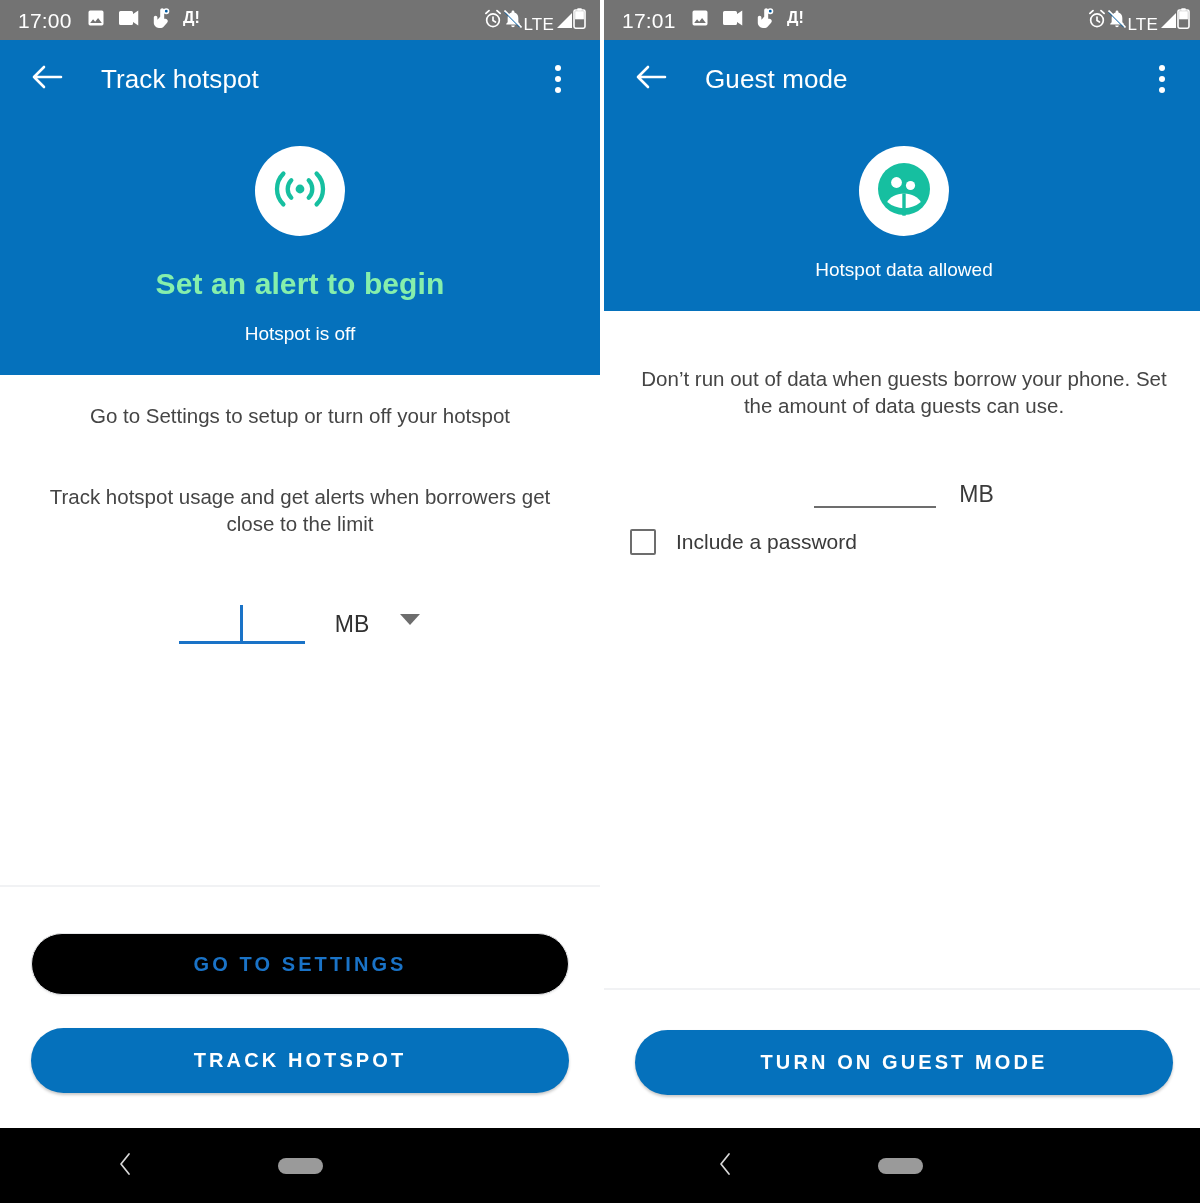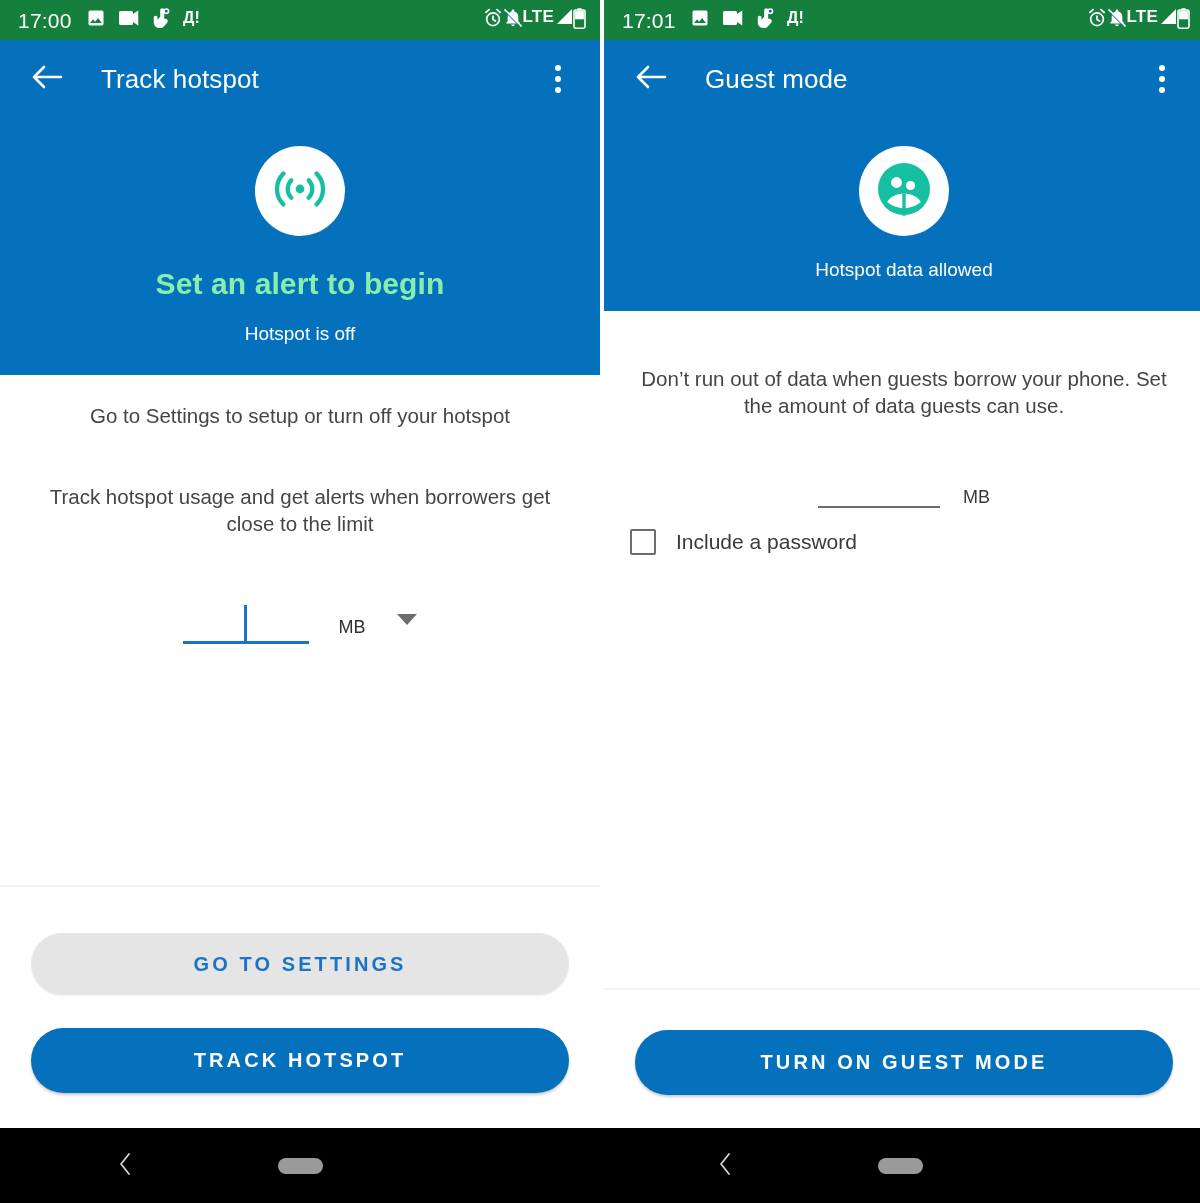--- a/index.html
+++ b/index.html
@@ -27,21 +27,21 @@
     background: #ffffff;
     overflow: hidden;
   }
   #panel-left  { left: 0; }
   #panel-right { left: 604px; }
 
   
   .status-bar {
     position: relative;
     height: 40px;
-    background: #15803d;
+    background: #737373;
     color: #ffffff;
     display: flex;
     align-items: center;
     padding: 0 14px 0 18px;
   }
   .status-clock {
     font-size: 21px;
     font-weight: 400;
     letter-spacing: 0.2px;
     line-height: 1;
@@ -49,22 +49,21 @@
     white-space: nowrap;
   }
   .status-left-icons {
     display: flex;
     align-items: center;
     gap: 13px;
   }
   .status-spacer { flex: 1; }
   .status-right-icons {
     display: flex;
-    align-items: flex-start;
-    font-weight: bold;
+    align-items: flex-end;
   }
   .sicon { display: block; }
   .lte-text {
     font-size: 17px;
     letter-spacing: 0.2px;
     line-height: 1;
   }
 
   
   .app-bar {
@@ -176,21 +175,21 @@
     left: 0; right: 0; bottom: 0;
     height: 3px;
     background: #1a73c7;
   }
   .amount-input.unfocused { width: 122px; height: 32px; }
   .amount-input.unfocused .underline {
     height: 2px;
     background: #6d6d6d;
   }
   .unit-label {
-    font-size: 18px;
+    font-size: 23px;
     color: #303030;
     margin-left: 30px;
     line-height: 1;
     padding-bottom: 8px;
   }
   .unit-label.plain { margin-left: 23px; padding-bottom: 2px; color: #3a3a3a; }
   .unit-caret {
     margin-left: 30px;
     padding-bottom: 14px;
   }
@@ -234,21 +233,21 @@
     align-items: center;
     justify-content: center;
     font-size: 20px;
     font-weight: 700;
     letter-spacing: 3.1px;
     cursor: pointer;
     white-space: nowrap;
   }
   .btn-outline {
     height: 62px;
-    background: #e5e5e5;
+    background: #000000;
     color: #1a73c7;
     border: 1.5px solid #e6e7e9;
     box-shadow: 0 1px 2px rgba(0,0,0,0.07);
   }
   .btn-primary {
     height: 65px;
     background: #0571bc;
     color: #ffffff;
     box-shadow: 0 2px 3px rgba(0,0,0,0.22);
   }

